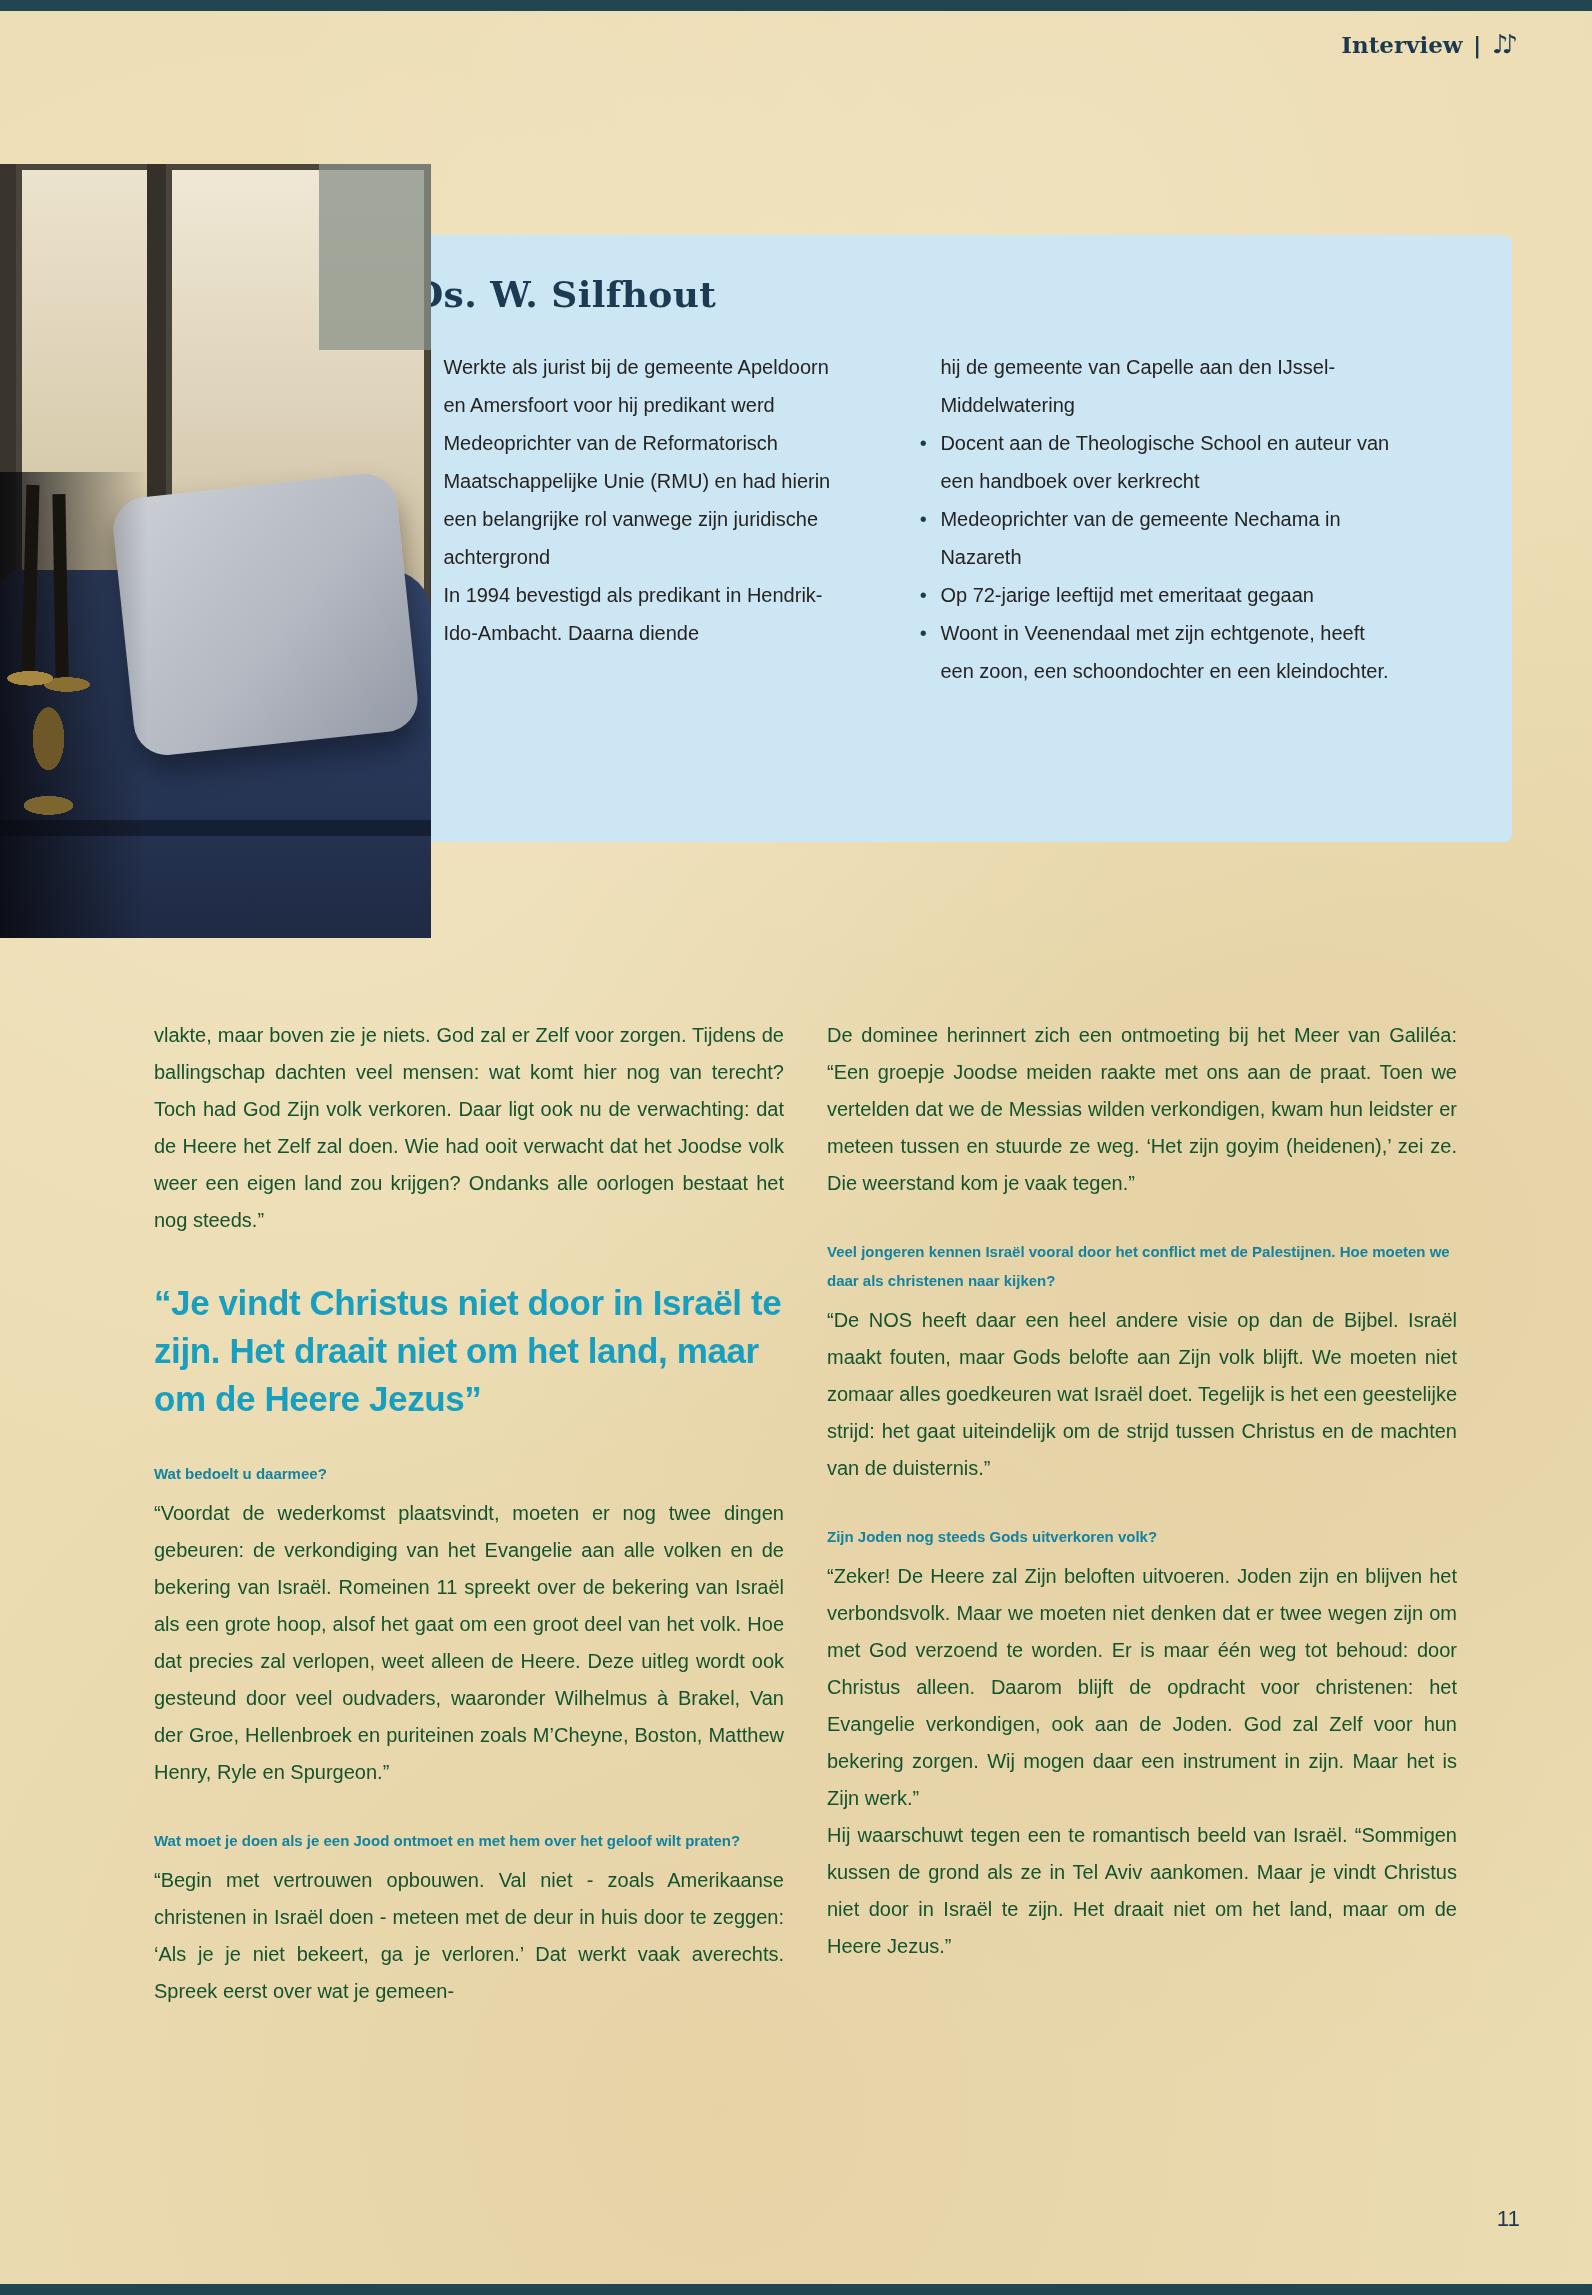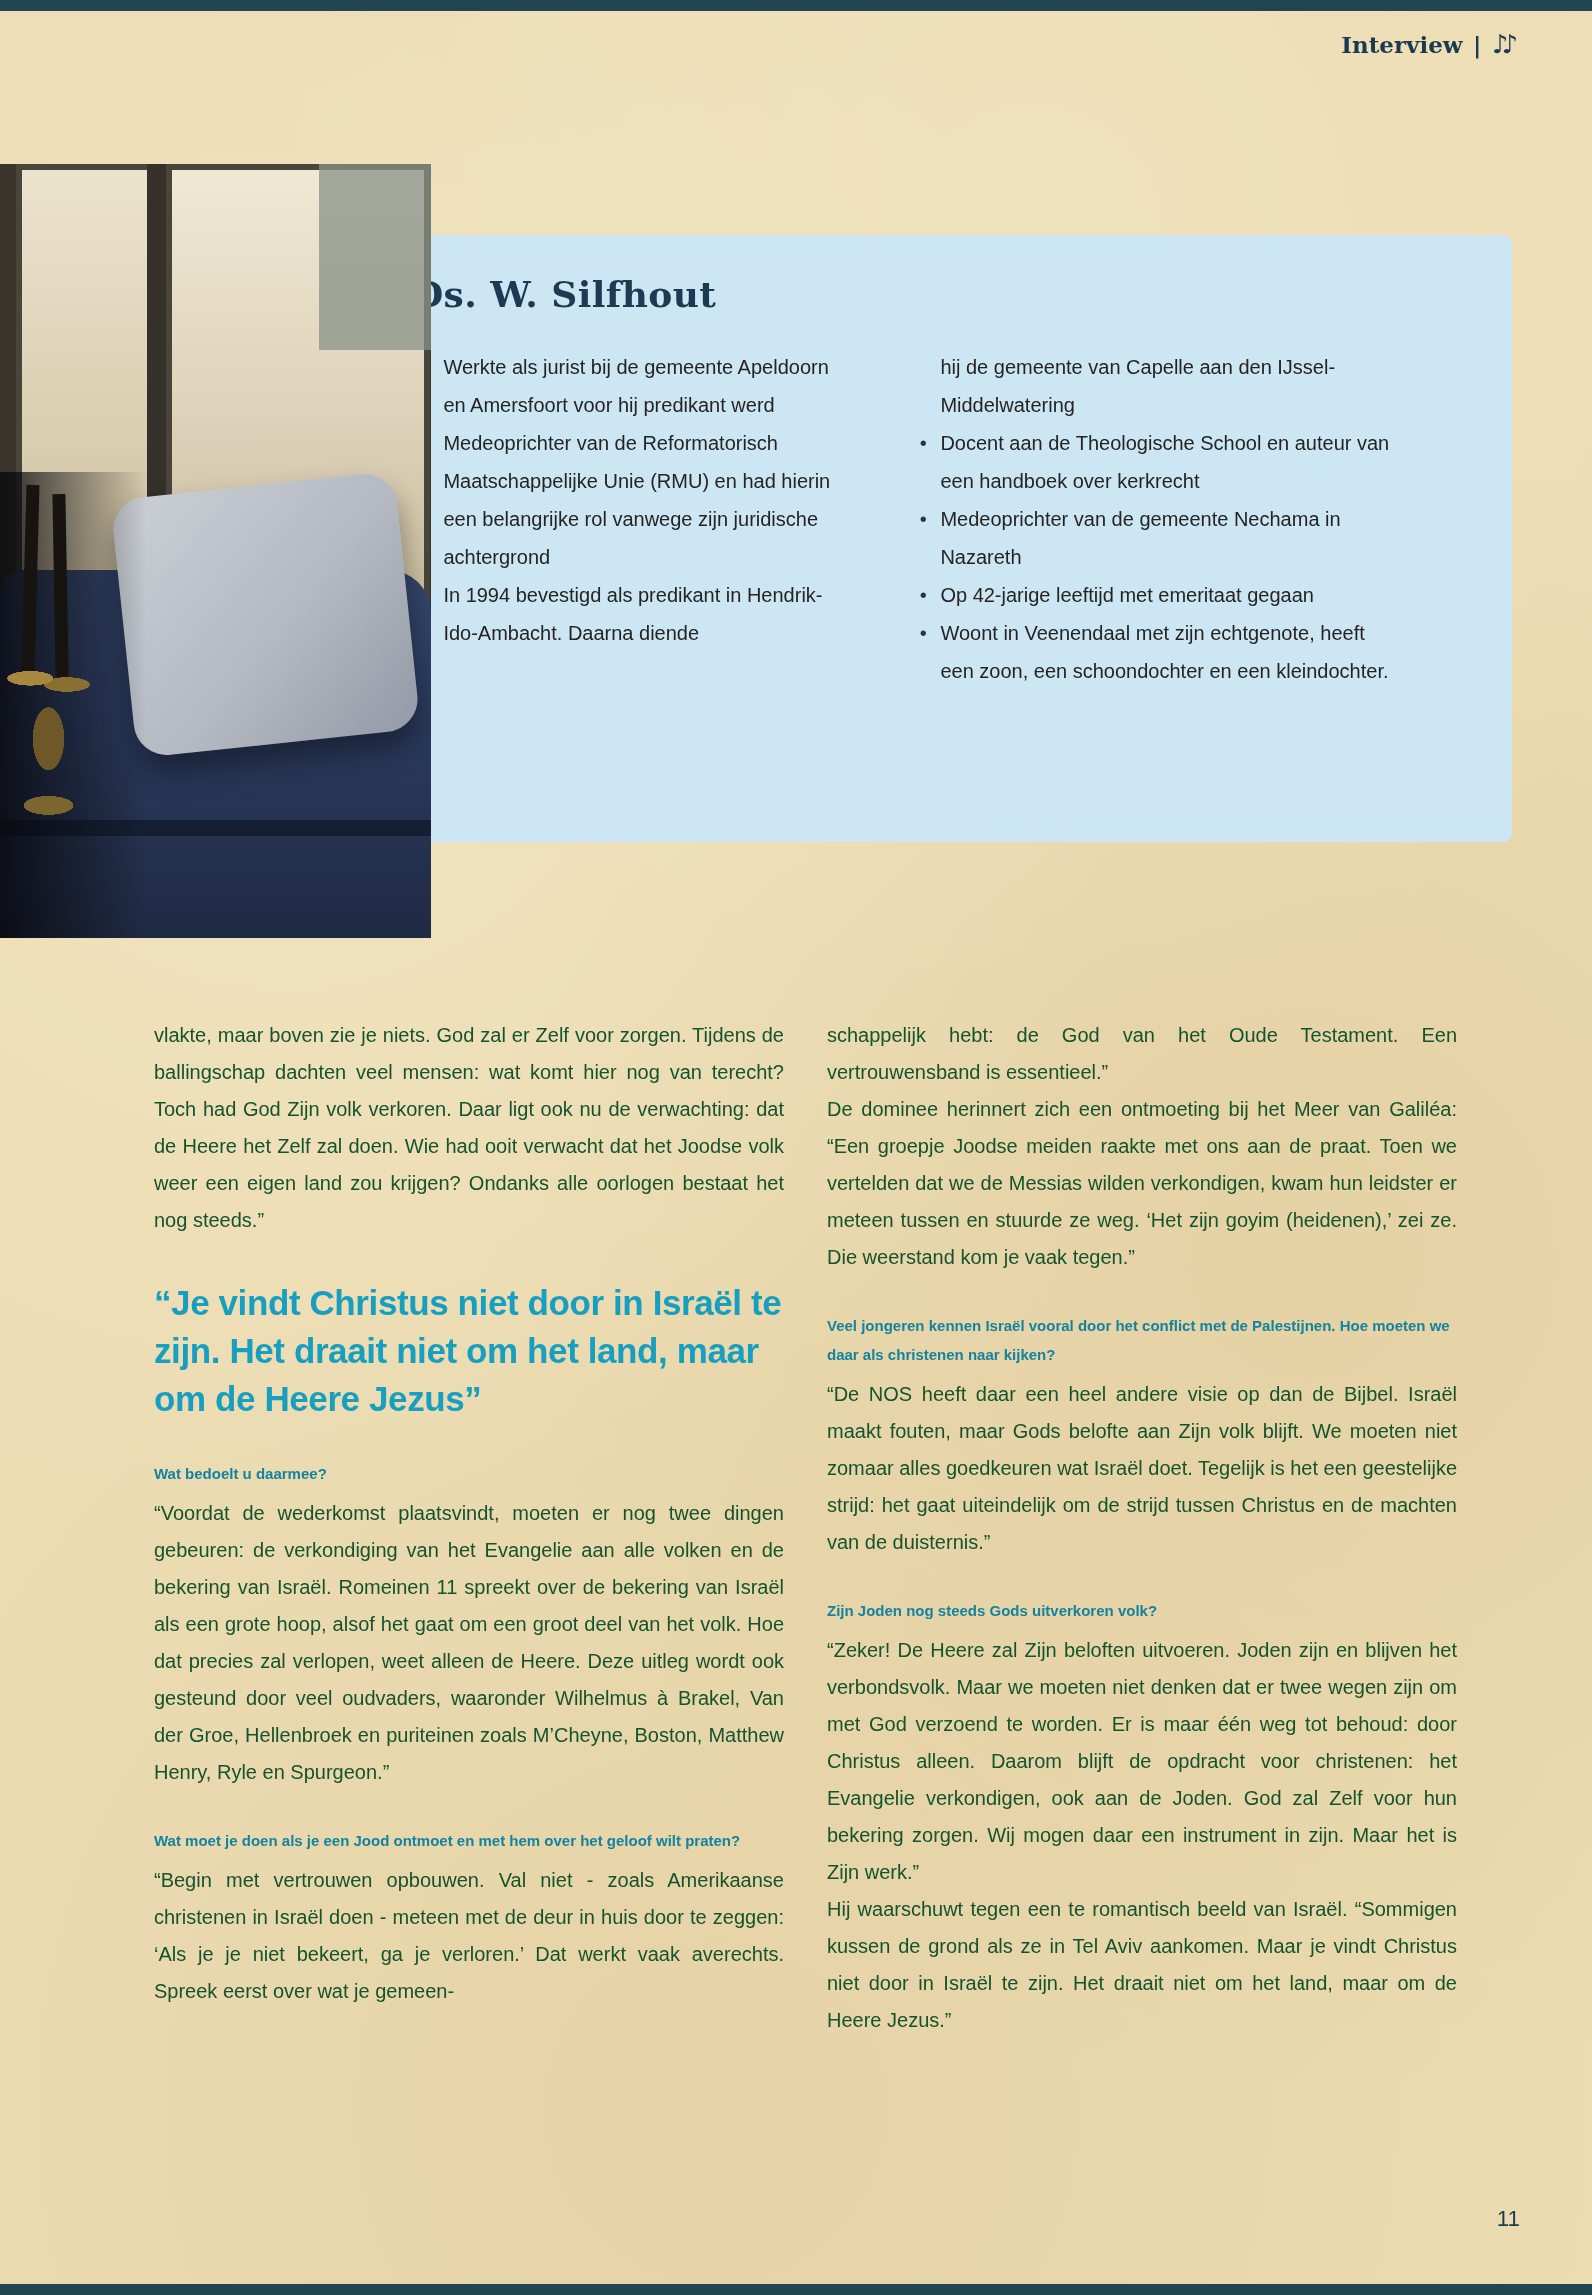--- a/index.html
+++ b/index.html
@@ -117,37 +117,36 @@
     <div class="infobox-cols">
       <ul class="bio-list left-col">
         <li>Werkte als jurist bij de gemeente Apeldoorn en Amersfoort voor hij predikant werd</li>
         <li>Medeoprichter van de Reformatorisch Maatschappelijke Unie (RMU) en had hierin een belangrijke rol vanwege zijn juridische achtergrond</li>
         <li>In 1994 bevestigd als predikant in Hendrik-Ido-Ambacht. Daarna diende</li>
       </ul>
       <ul class="bio-list right-col">
         <li class="no-bullet">hij de gemeente van Capelle aan den IJssel-Middelwatering</li>
         <li>Docent aan de Theologische School en auteur van een handboek over kerkrecht</li>
         <li>Medeoprichter van de gemeente Nechama in Nazareth</li>
-        <li>Op 42-jarige leeftijd met emeritaat gegaan</li>
+        <li>Op 72-jarige leeftijd met emeritaat gegaan</li>
         <li>Woont in Veenendaal met zijn echtgenote, heeft een zoon, een schoondochter en een kleindochter.</li>
       </ul>
     </div>
   </div>
 
   <div class="article">
     <div class="col">
       <p class="body">vlakte, maar boven zie je niets. God zal er Zelf voor zorgen. Tijdens de ballingschap dachten veel mensen: wat komt hier nog van terecht? Toch had God Zijn volk verkoren. Daar ligt ook nu de verwachting: dat de Heere het Zelf zal doen. Wie had ooit verwacht dat het Joodse volk weer een eigen land zou krijgen? Ondanks alle oorlogen bestaat het nog steeds.”</p>
       <h3 class="pullquote">“Je vindt Christus niet door in Israël te zijn. Het draait niet om het land, maar om de Heere Jezus”</h3>
       <h4 class="subhead">Wat bedoelt u daarmee?</h4>
       <p class="body">“Voordat de wederkomst plaatsvindt, moeten er nog twee dingen gebeuren: de verkondiging van het Evangelie aan alle volken en de bekering van Israël. Romeinen 11 spreekt over de bekering van Israël als een grote hoop, alsof het gaat om een groot deel van het volk. Hoe dat precies zal verlopen, weet alleen de Heere. Deze uitleg wordt ook gesteund door veel oudvaders, waaronder Wilhelmus à Brakel, Van der Groe, Hellenbroek en puriteinen zoals M’Cheyne, Boston, Matthew Henry, Ryle en Spurgeon.”</p>
       <h4 class="subhead">Wat moet je doen als je een Jood ontmoet en met hem over het geloof wilt praten?</h4>
       <p class="body">“Begin met vertrouwen opbouwen. Val niet - zoals Amerikaanse christenen in Israël doen - meteen met de deur in huis door te zeggen: ‘Als je je niet bekeert, ga je verloren.’ Dat werkt vaak averechts. Spreek eerst over wat je gemeen-</p>
     </div>
     <div class="col">
-      <p class="body">schappelijk hebt: de God van het Oude Testament. Een vertrouwensband is essentieel.”</p>
       <p class="body">De dominee herinnert zich een ontmoeting bij het Meer van Galiléa: “Een groepje Joodse meiden raakte met ons aan de praat. Toen we vertelden dat we de Messias wilden verkondigen, kwam hun leidster er meteen tussen en stuurde ze weg. ‘Het zijn goyim (heidenen),’ zei ze. Die weerstand kom je vaak tegen.”</p>
       <h4 class="subhead">Veel jongeren kennen Israël vooral door het conflict met de Palestijnen. Hoe moeten we daar als christenen naar kijken?</h4>
       <p class="body">“De NOS heeft daar een heel andere visie op dan de Bijbel. Israël maakt fouten, maar Gods belofte aan Zijn volk blijft. We moeten niet zomaar alles goedkeuren wat Israël doet. Tegelijk is het een geestelijke strijd: het gaat uiteindelijk om de strijd tussen Christus en de machten van de duisternis.”</p>
       <h4 class="subhead">Zijn Joden nog steeds Gods uitverkoren volk?</h4>
       <p class="body">“Zeker! De Heere zal Zijn beloften uitvoeren. Joden zijn en blijven het verbondsvolk. Maar we moeten niet denken dat er twee wegen zijn om met God verzoend te worden. Er is maar één weg tot behoud: door Christus alleen. Daarom blijft de opdracht voor christenen: het Evangelie verkondigen, ook aan de Joden. God zal Zelf voor hun bekering zorgen. Wij mogen daar een instrument in zijn. Maar het is Zijn werk.”</p>
       <p class="body">Hij waarschuwt tegen een te romantisch beeld van Israël. “Sommigen kussen de grond als ze in Tel Aviv aankomen. Maar je vindt Christus niet door in Israël te zijn. Het draait niet om het land, maar om de Heere Jezus.”</p>
     </div>
   </div>
 
   <div class="page-number">11</div>

